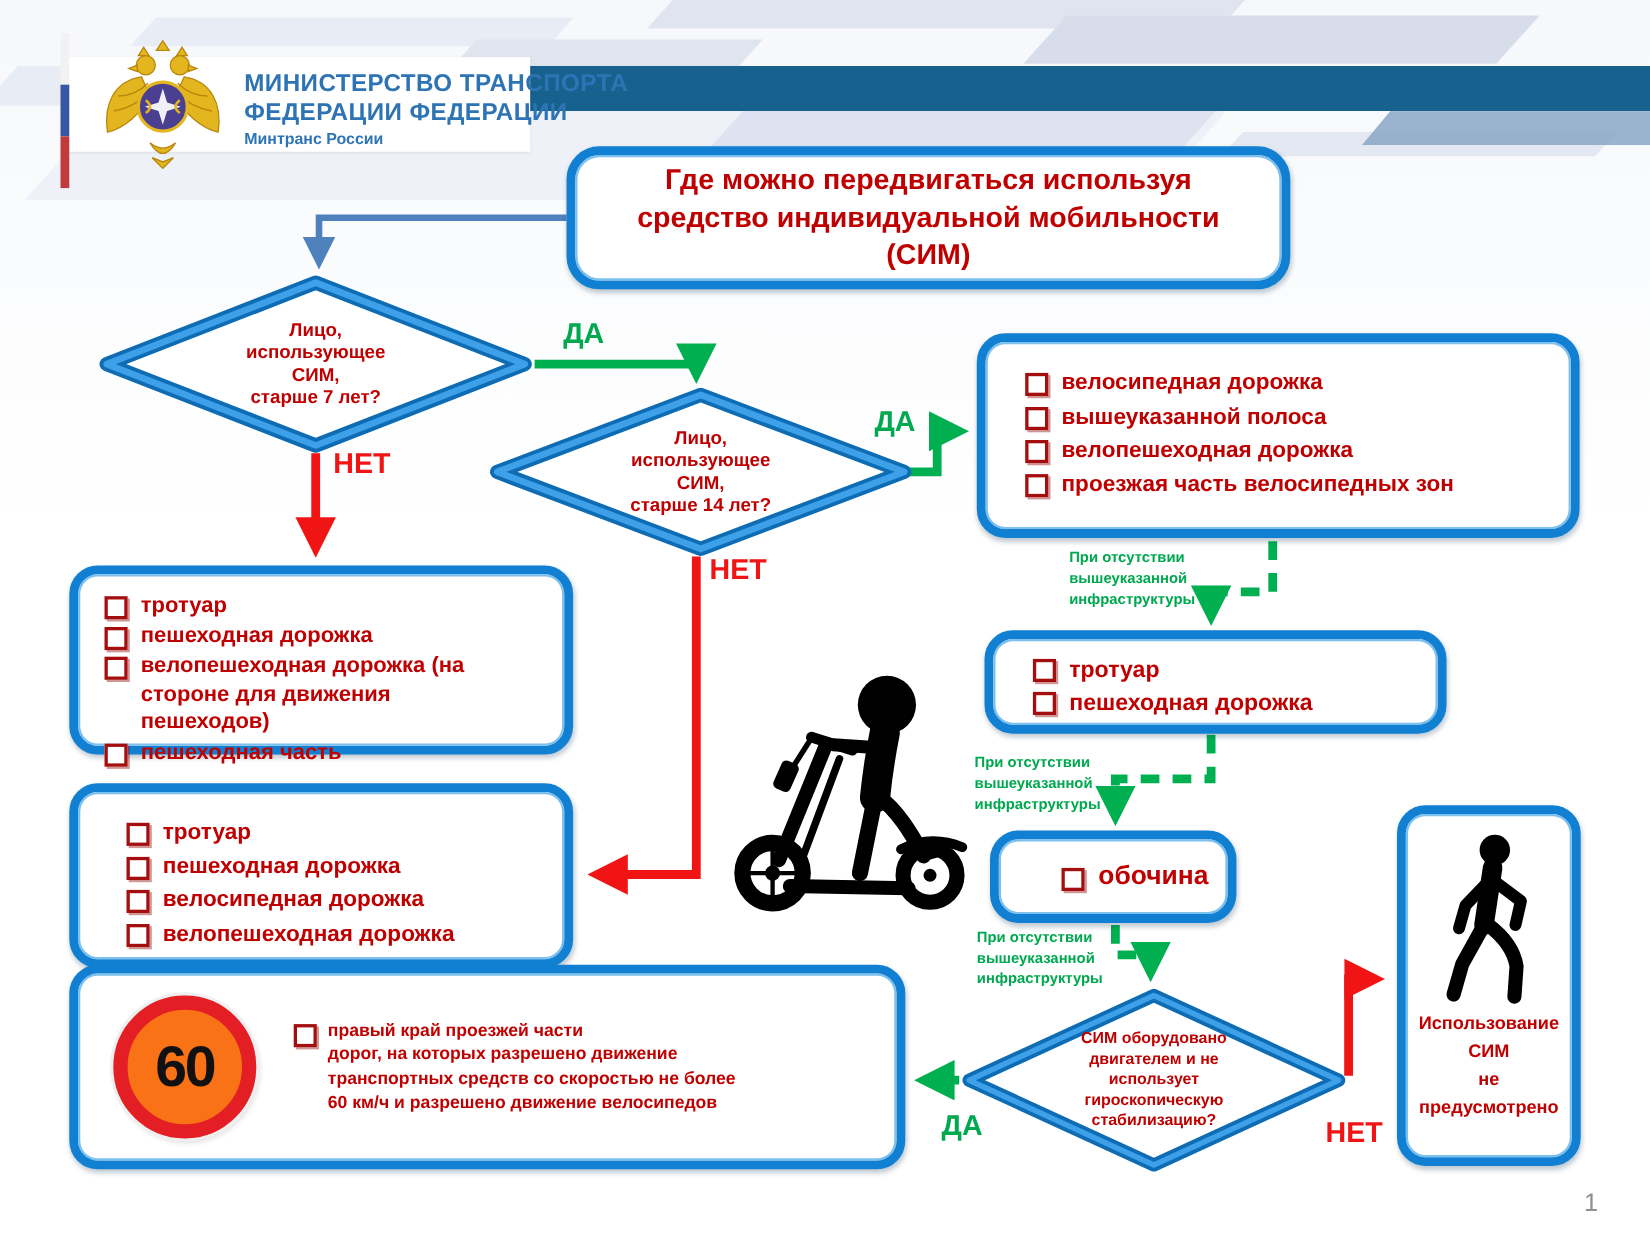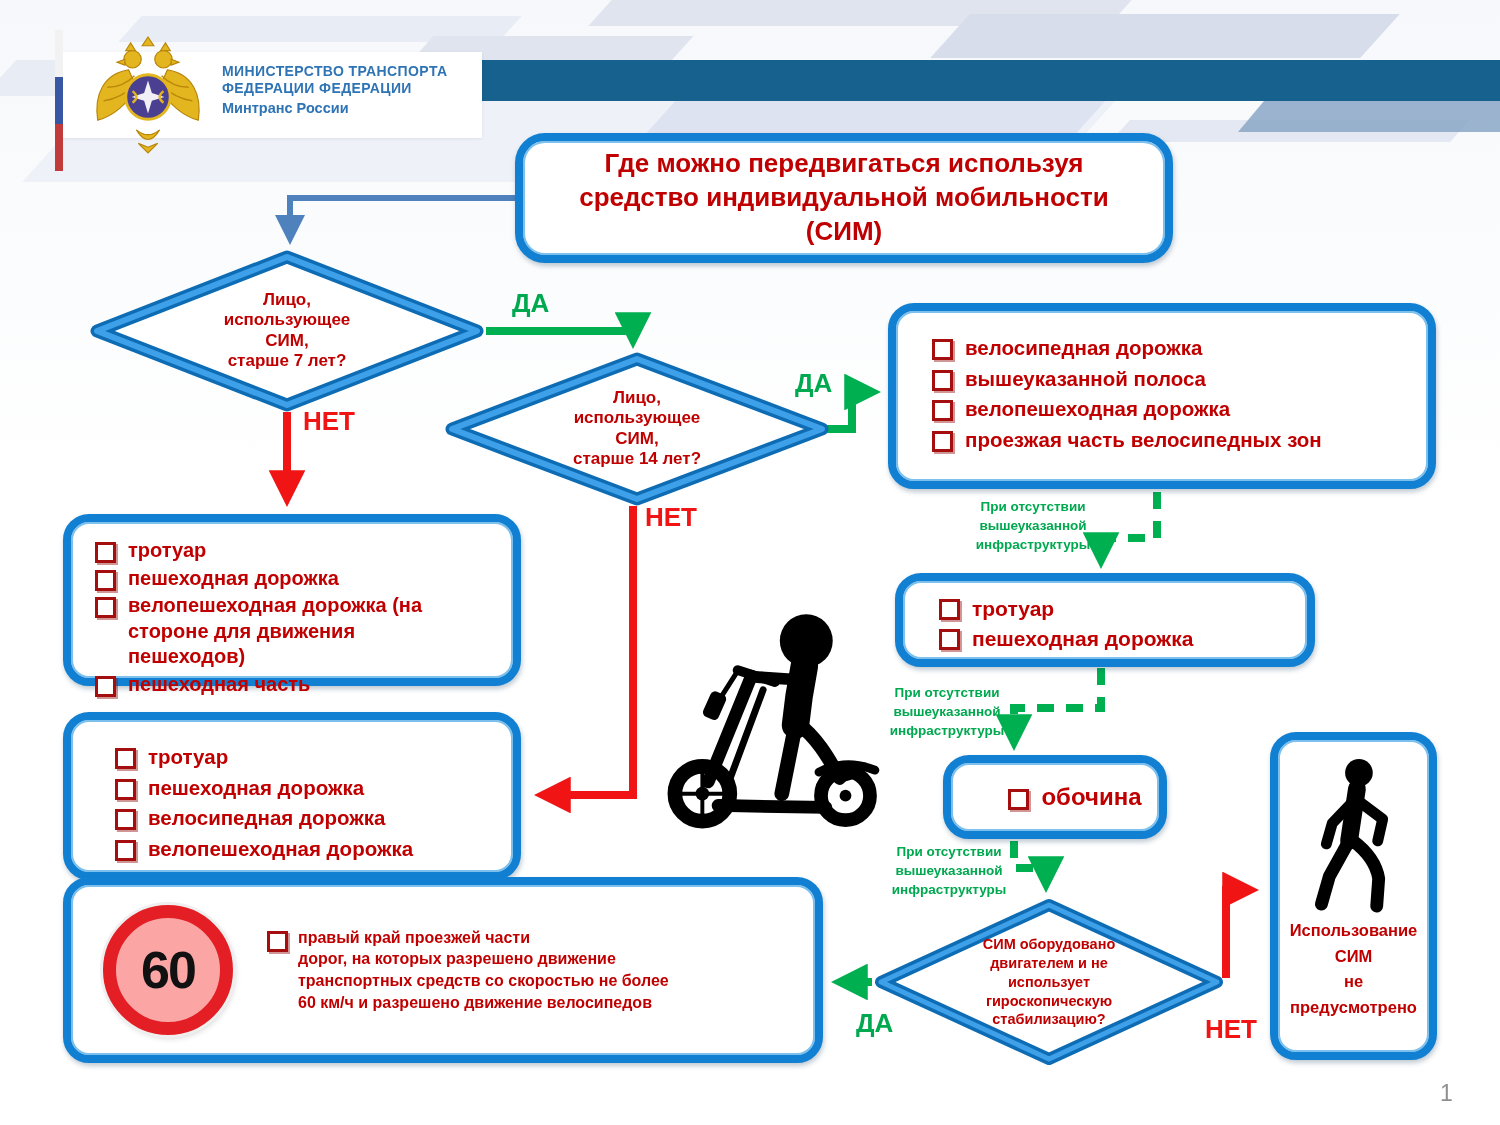--- a/index.html
+++ b/index.html
@@ -16,21 +16,21 @@
         clip-path:polygon(26px 0,100% 0,100% 100%,0 100%);z-index:2;}
   .hstrip{position:absolute;left:62px;top:52px;width:420px;height:86px;background:#fff;
         box-shadow:0 1px 3px rgba(0,0,0,.08);z-index:3;}
   .flag{position:absolute;left:55px;top:30px;width:8px;height:141px;z-index:4;}
   .flag span{display:block;width:8px;height:47px;}
   .flag .w{background:#f2f2f2;}
   .flag .b{background:#3757a5;}
   .flag .r{background:#c23b3b;}
   .emblem{position:absolute;left:90px;top:34px;width:116px;height:124px;z-index:5;}
   .mintext{position:absolute;left:222px;top:63px;z-index:5;color:#2e74b5;}
-  .mintext .l1{font-size:14px;font-weight:bold;letter-spacing:.4px;line-height:1.2;}
+  .mintext .l1{font-size:22px;font-weight:bold;letter-spacing:.4px;line-height:1.2;}
   .mintext .l3{font-size:14.5px;font-weight:bold;margin-top:3px;}
 
   
   .wires{position:absolute;left:0;top:0;width:1500px;height:1125px;z-index:5;pointer-events:none;}
   .wb{stroke:#4f81bd;stroke-width:6;fill:none;}
   .wr{stroke:#f01414;stroke-width:8;fill:none;}
   .wg{stroke:#00b050;stroke-width:8;fill:none;}
   .wd{stroke-dasharray:17 12;}
 
   
@@ -54,26 +54,26 @@
   .box-7to14 li{font-size:20.5px;line-height:1.3;margin-bottom:4px;}
 
   .box-bike{left:888px;top:303px;width:548px;height:186px;}
   .box-bike .cklist{padding:24px 12px 0 36px;}
   .box-bike li{font-size:20.5px;line-height:1.3;margin-bottom:4px;}
 
   .box-sidewalk{left:895px;top:573px;width:420px;height:94px;}
   .box-sidewalk .cklist{padding:14px 12px 0 36px;}
   .box-sidewalk li{font-size:21px;line-height:1.3;margin-bottom:3px;}
 
-  .box-roadside{left:900px;top:755px;width:224px;height:84px;display:flex;align-items:center;justify-content:center;margin-left:43px;}
+  .box-roadside{left:900px;top:755px;width:224px;height:84px;display:flex;align-items:center;justify-content:center;}
   .box-roadside li{font-size:24px;}
   .box-roadside .cbx{margin-top:6px;}
 
   .box-speed{left:63px;top:877px;width:760px;height:186px;display:flex;align-items:center;gap:34px;padding:0 16px 0 32px;}
-  .sign60{flex:0 0 104px;width:104px;height:104px;border-radius:50%;background:#fca5a5;border:13px solid #e31e24;
+  .sign60{flex:0 0 104px;width:104px;height:104px;border-radius:50%;background:#f97316;border:13px solid #e31e24;
           box-shadow:0 0 0 3px #efefef,2px 3px 6px rgba(0,0,0,.18);display:flex;align-items:center;justify-content:center;box-sizing:content-box;}
   .sign60 .v{font-size:52px;font-weight:bold;color:#111;letter-spacing:-2px;}
   .rrow{display:flex;align-items:flex-start;gap:10px;}
   .rtext{font-size:16px;font-weight:bold;color:#c00000;line-height:1.35;}
 
   .box-nosim{left:1270px;top:732px;width:167px;height:328px;display:flex;flex-direction:column;align-items:center;justify-content:flex-start;padding-top:16px;}
   .nosimtext{font-size:16.5px;font-weight:bold;color:#c00000;text-align:center;line-height:1.55;margin-top:4px;}
 
   
   .diamond{position:absolute;z-index:6;}
@@ -83,21 +83,21 @@
   .d1{left:90px;top:250px;width:394px;height:162px;}
   .d2{left:445px;top:352px;width:384px;height:154px;}
   .d3{left:874px;top:898px;width:350px;height:168px;}
   .d1 .dtext,.d2 .dtext{font-size:17px;}
   .d3 .dtext{font-size:14.5px;line-height:1.3;}
 
   
   .lbl{position:absolute;font-weight:bold;font-size:26px;z-index:7;}
   .lg{color:#00a84f;}
   .lr{color:#f01414;}
-  .fb{position:absolute;font-weight:bold;font-size:13.5px;color:#00a84f;text-align:center;
+  .fb{position:absolute;font-weight:bold;font-size:13.5px;color:#00a84f;text-align:left;
       line-height:1.4;width:122px;z-index:7;}
 
   .scooter{position:absolute;left:655px;top:580px;width:230px;height:250px;z-index:6;}
   .pagenum{position:absolute;left:1440px;top:1080px;font-size:23px;color:#8f8f8f;z-index:7;}
 </style>
 </head>
 <body>
 
 <div class="stage">
 

